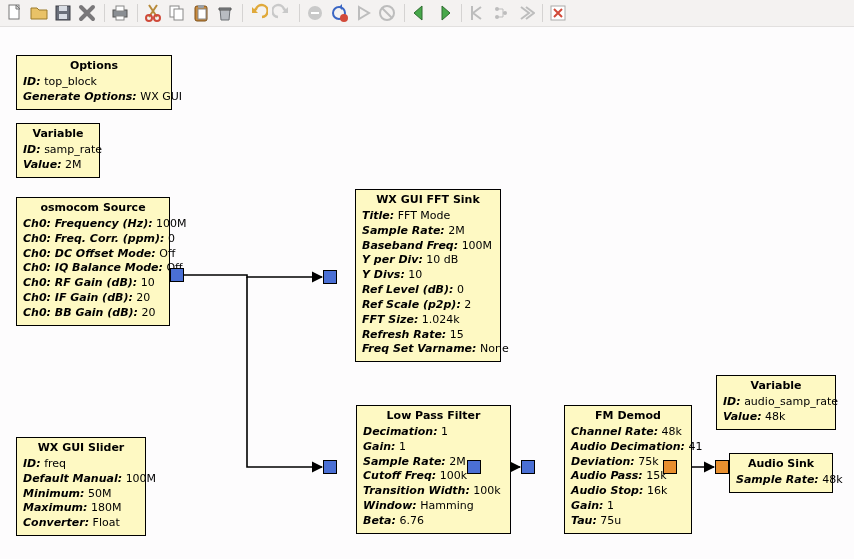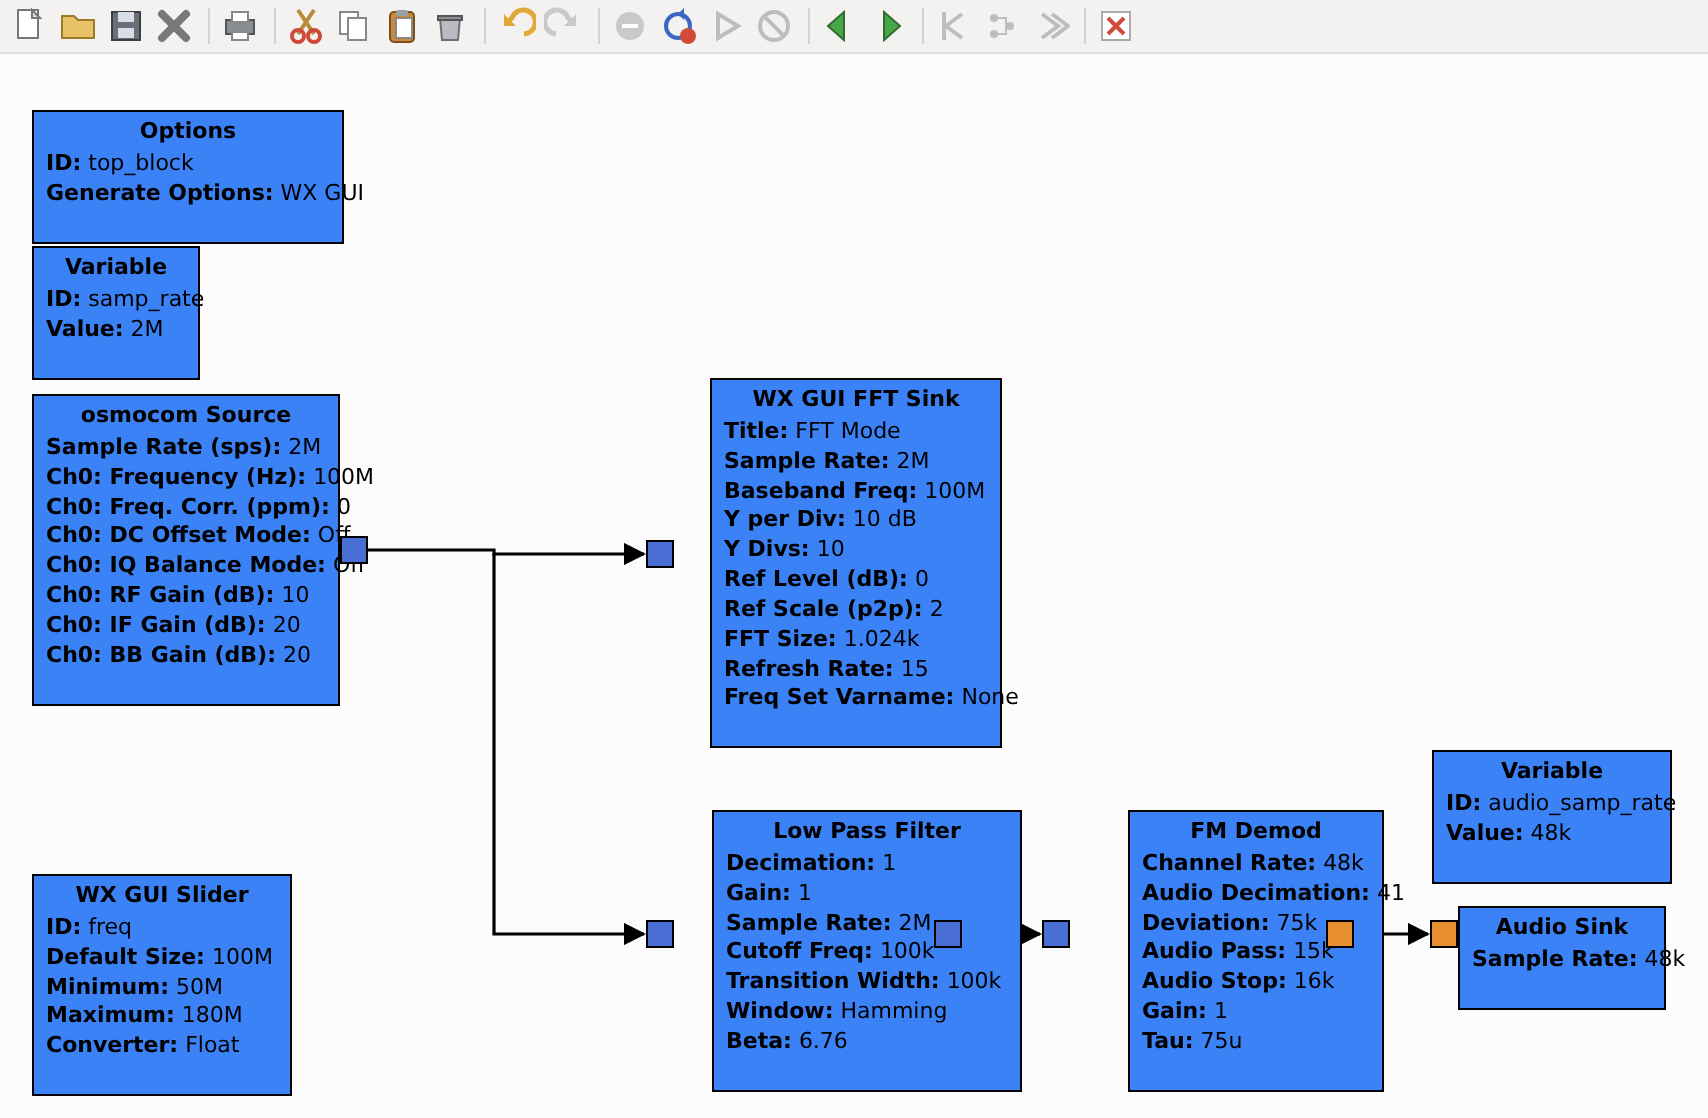--- a/index.html
+++ b/index.html
@@ -40,34 +40,34 @@
 
   
   .canvas {
     position: relative;
     width: 854px;
     height: 533px;
   }
 
   .block {
     position: absolute;
-    background: #3b82f6;
+    background: #fef9c3;
     border: 1px solid #000;
-    padding: 3px 6px 16px 6px;
+    padding: 3px 6px 4px 6px;
     line-height: 1.35;
     white-space: nowrap;
     box-sizing: border-box;
   }
   .block .title {
     font-weight: bold;
     text-align: center;
     margin-bottom: 1px;
   }
   .block .row { font-size: 11px; }
-  .block .row b { font-weight: bold; }
+  .block .row b { font-weight: bold; font-style: italic; }
 
   
   .port {
     position: absolute;
     width: 14px;
     height: 14px;
     border: 1px solid #000;
     box-sizing: border-box;
   }
   .port.blue   { background: #4a6fd4; }
@@ -266,21 +266,20 @@
   </div>
 
   <div class="block" style="left:16px; top:96px; width:84px;">
     <div class="title">Variable</div>
     <div class="row"><b>ID:</b> <span>samp_rate</span></div>
     <div class="row"><b>Value:</b> <span>2M</span></div>
   </div>
 
   <div class="block" style="left:16px; top:170px; width:154px;">
     <div class="title">osmocom Source</div>
-    <div class="row"><b>Sample Rate (sps):</b> <span>2M</span></div>
     <div class="row"><b>Ch0: Frequency (Hz):</b> <span>100M</span></div>
     <div class="row"><b>Ch0: Freq. Corr. (ppm):</b> <span>0</span></div>
     <div class="row"><b>Ch0: DC Offset Mode:</b> <span>Off</span></div>
     <div class="row"><b>Ch0: IQ Balance Mode:</b> <span>Off</span></div>
     <div class="row"><b>Ch0: RF Gain (dB):</b> <span>10</span></div>
     <div class="row"><b>Ch0: IF Gain (dB):</b> <span>20</span></div>
     <div class="row"><b>Ch0: BB Gain (dB):</b> <span>20</span></div>
   </div>
   <div class="port blue" style="left:170px; top:241px;"></div>
 
@@ -295,21 +294,21 @@
     <div class="row"><b>Ref Scale (p2p):</b> <span>2</span></div>
     <div class="row"><b>FFT Size:</b> <span>1.024k</span></div>
     <div class="row"><b>Refresh Rate:</b> <span>15</span></div>
     <div class="row"><b>Freq Set Varname:</b> <span>None</span></div>
   </div>
   <div class="port blue" style="left:323px; top:243px;"></div>
 
   <div class="block" style="left:16px; top:410px; width:130px;">
     <div class="title">WX GUI Slider</div>
     <div class="row"><b>ID:</b> <span>freq</span></div>
-    <div class="row"><b>Default Size:</b> <span>100M</span></div>
+    <div class="row"><b>Default Manual:</b> <span>100M</span></div>
     <div class="row"><b>Minimum:</b> <span>50M</span></div>
     <div class="row"><b>Maximum:</b> <span>180M</span></div>
     <div class="row"><b>Converter:</b> <span>Float</span></div>
   </div>
 
   <div class="block" style="left:356px; top:378px; width:155px;">
     <div class="title">Low Pass Filter</div>
     <div class="row"><b>Decimation:</b> <span>1</span></div>
     <div class="row"><b>Gain:</b> <span>1</span></div>
     <div class="row"><b>Sample Rate:</b> <span>2M</span></div>

